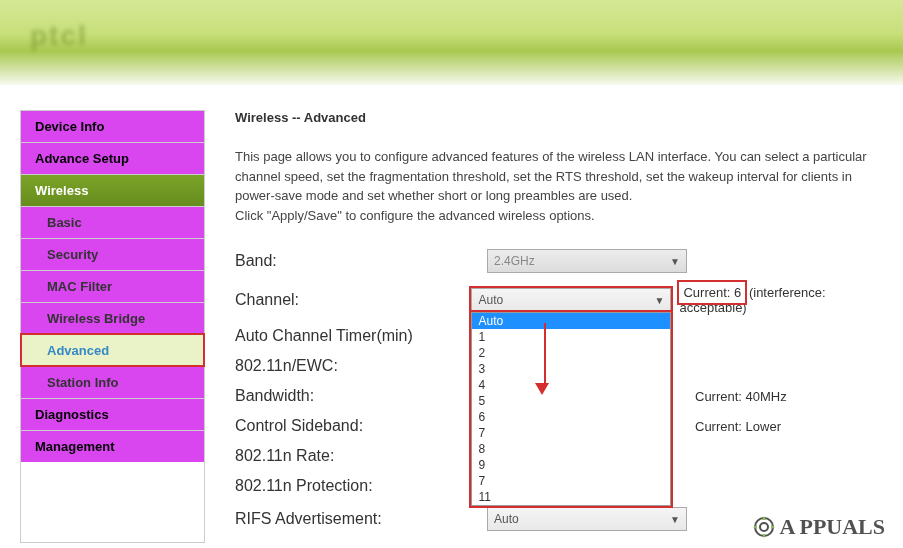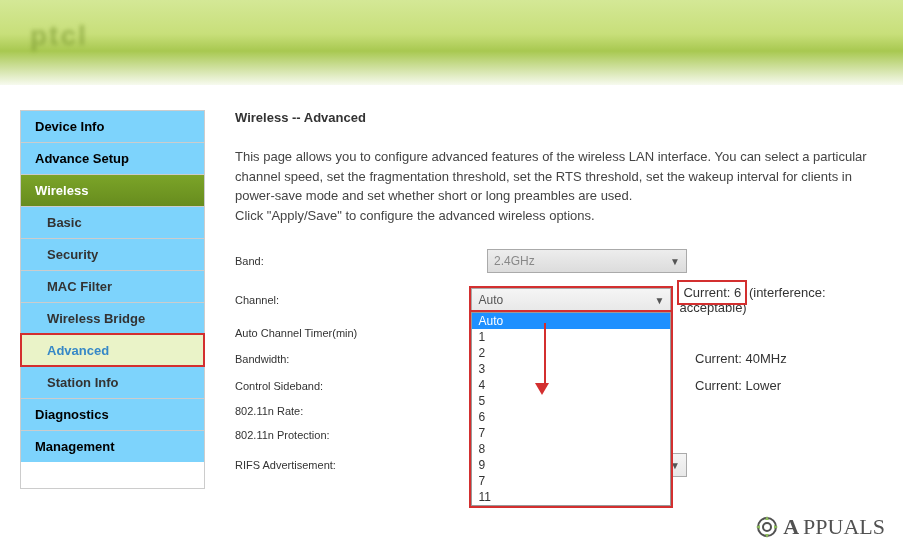--- a/index.html
+++ b/index.html
@@ -40,21 +40,21 @@
       border-left: 1px solid #ccc;
       border-right: 1px solid #ccc;
       border-bottom: 1px solid #ccc;
     }
     
     .sidebar-item {
       font-size: 13px;
       padding: 8px 14px;
       border-top: 1px solid #ccc;
       cursor: pointer;
-      background: #7dd3fc;
+      background: #d946ef;
     }
     
     .sidebar-header {
       font-weight: bold;
       color: #000;
     }
     
     .sidebar-active {
       background: linear-gradient(to bottom, #7ba428, #678c1e);
       color: #fff;
@@ -96,21 +96,21 @@
     
     .form-row {
       display: flex;
       align-items: center;
       margin-bottom: 12px;
       position: relative;
     }
     
     .form-label {
       width: 252px;
-      font-size: 11px;
+      font-size: 16px;
       color: #333;
     }
     
     .form-control-wrap {
       width: 200px;
       position: relative;
     }
     
     .select-box {
       width: 200px;
@@ -209,21 +209,21 @@
       align-items: center;
       gap: 4px;
       opacity: 0.85;
     }
     
     .watermark-icon {
       width: 24px;
       height: 24px;
     }
     
-    .wm-letter { font-family: Georgia, serif; }
+    .wm-letter { font-family: Georgia, serif; font-weight: bold; }
     .wm-caps { font-weight: bold; }
   </style>
 </head>
 <body>
 
 <div class="header">
   <div class="logo-area">
     <span class="logo-block logo-text">ptcl</span>
   </div>
 </div>
@@ -292,20 +292,23 @@
       <span class="current-box">
         <span class="current-highlight">Current: 6</span>
         <span>(interference: acceptable)</span>
       </span>
     </div>
 
     <div class="form-row" style="margin-top:12px;">
       <div class="form-label">Auto Channel Timer(min)</div>
     </div>
     <div class="form-row">
+      <div class="form-label">802.11n/EWC:</div>
+    </div>
+    <div class="form-row">
       <div class="form-label">Bandwidth:</div>
       <div class="form-control-wrap"></div>
       <span class="current-box">Current: 40MHz</span>
     </div>
     <div class="form-row">
       <div class="form-label">Control Sideband:</div>
       <div class="form-control-wrap"></div>
       <span class="current-box">Current: Lower</span>
     </div>
     <div class="form-row">

